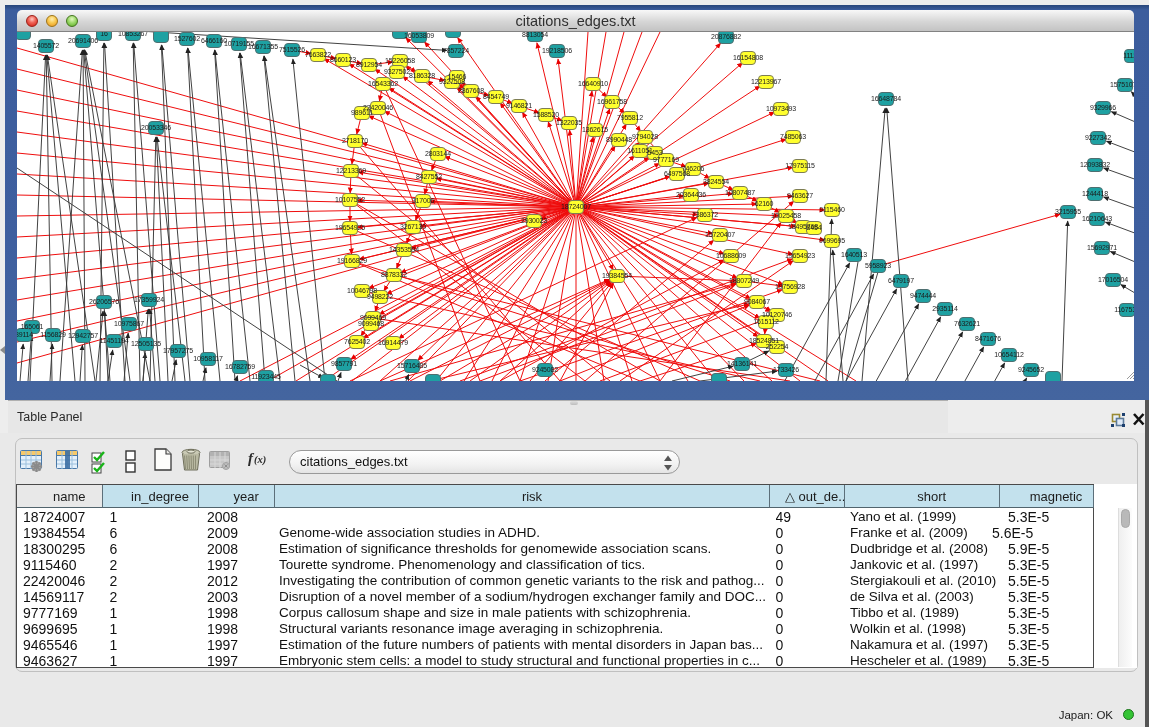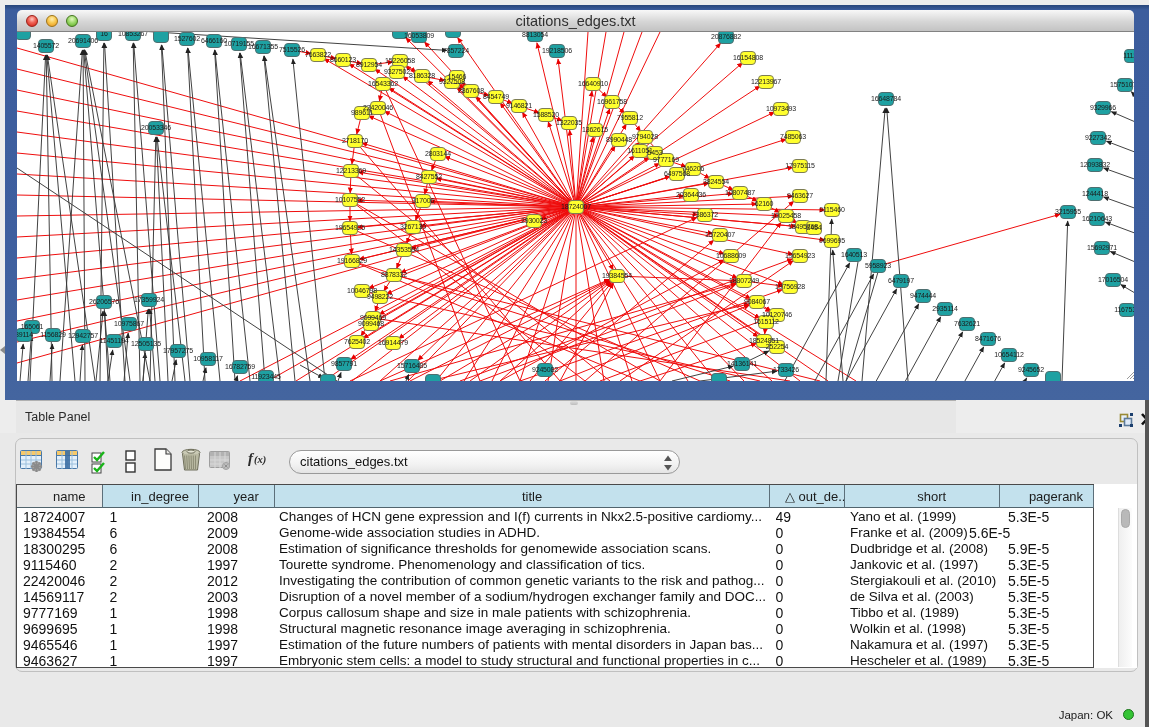--- a/index.html
+++ b/index.html
@@ -9,21 +9,21 @@
   border-radius:5px 5px 0 0;background:linear-gradient(180deg,#f8f8f8 0,#d6d6d6 55%,#c3c3c3 100%);
   border-bottom:1px solid #828282}
 #titlebar .tl{position:absolute;top:5px;width:12px;height:12px;border-radius:50%}
 #title{position:absolute;left:0;right:0;top:2.5px;text-align:center;font-size:14.5px;color:#303030}
 #canvas{position:absolute;left:17px;top:32px;width:1117px;height:349px;background:#fff;overflow:hidden}
 #net .r{stroke:#ef0d0d;stroke-width:1}
 #net .b{stroke:#383838;stroke-width:0.95}
 #net .nt{fill:#1ea1a2;stroke:#4e6f70;stroke-width:1}
 #net .ny{fill:#ffff2d;stroke:#7d7d55;stroke-width:1}
 #net .lbl text{font-size:7px;fill:#1c1c1c;letter-spacing:-0.15px;text-anchor:middle;font-family:"Liberation Sans",sans-serif}
-#tph{position:absolute;left:16px;top:400px;width:940px;height:33px;background:#e7e7e7;border-top:1px solid #b0b0b0}
+#tph{position:absolute;left:8px;top:400px;width:940px;height:33px;background:#e7e7e7;border-top:1px solid #b0b0b0}
 #tph .t{position:absolute;left:9px;top:9px;font-size:12.5px;color:#2a2a2a}
 #panel{position:absolute;left:0;top:433px;width:1149px;height:294px;background:#e9e9e9}
 #cont{position:absolute;left:15px;top:5px;width:1123px;height:234px;border:1px solid #c0c0c0;border-radius:7px;background:#e9e9e9}
 #rstrip{position:absolute;right:0;top:400px;width:4px;height:327px;background:#555}
 .icon{position:absolute}
 #combo{position:absolute;left:289px;top:17px;width:391px;height:24px;border:1px solid #999;border-radius:12px;
  background:linear-gradient(180deg,#fff 0,#f2f2f2 60%,#e4e4e4 100%);font-size:13px;color:#111;line-height:22px;padding-left:10px}
 #vp{position:absolute;left:1094px;top:51px;width:43px;height:184px;background:#fff}
 #tbl{position:absolute;left:16px;top:51px;width:1078px;height:184px;border:1px solid #4a4a4a;background:#fff;font-size:13.5px}
 .hc{position:absolute;top:0;height:23px;background:#c3e1ed;border-right:1px solid #5c6f7a;border-bottom:1px solid #51646d;
@@ -699,42 +699,41 @@
     </svg>
  <div id="combo">citations_edges.txt<svg class="icon" style="left:372px;top:3px" width="12" height="18" viewBox="0 0 12 18">
         <path d="M6,1.5 L10,7 L2,7 z" fill="#555"></path>
         <path d="M6,16.5 L10,11 L2,11 z" fill="#555"></path>
       </svg></div>
  <div id="vp"></div>
  <div id="tbl">
   <div class="hc" style="left:0.0px;width:85.5px;background:#e8e8e8">name</div>
 <div class="hc" style="left:85.5px;width:96.0px">in_degree</div>
 <div class="hc" style="left:181.5px;width:76.5px">year</div>
-<div class="hc" style="left:258.0px;width:495.0px">title</div>
+<div class="hc" style="left:258.0px;width:495.0px">risk</div>
 <div class="hc" style="left:753.0px;width:75.0px">△ out_de...</div>
 <div class="hc" style="left:828.0px;width:154.5px">short</div>
-<div class="hc" style="left:982.5px;width:94.0px">pagerank</div>
+<div class="hc" style="left:982.5px;width:94.0px">magnetic</div>
   <div id="tbody">
         <div class="row" style="left:0;top:0.5px;width:1077px">
           <span class="cell num" style="left:6.0px;width:78px">18724007</span>
           <span class="cell num" style="left:92.5px;width:60px">1</span>
           <span class="cell num" style="left:190.0px;width:60px">2008</span>
-          <span class="cell" style="left:262.0px;width:488px">Changes of HCN gene expression and I(f) currents in Nkx2.5-positive cardiomy...</span>
           <span class="cell num" style="left:758.5px;width:60px">49</span>
           <span class="cell" style="left:833.0px;width:148px">Yano et al. (1999)</span>
           <span class="cell num" style="left:991.0px;width:80px">5.3E-5</span>
         </div>
 <div class="row" style="left:0;top:16.5px;width:1077px">
           <span class="cell num" style="left:6.0px;width:78px">19384554</span>
           <span class="cell num" style="left:92.5px;width:60px">6</span>
           <span class="cell num" style="left:190.0px;width:60px">2009</span>
           <span class="cell" style="left:262.0px;width:488px">Genome-wide association studies in ADHD.</span>
           <span class="cell num" style="left:758.5px;width:60px">0</span>
           <span class="cell" style="left:833.0px;width:148px">Franke et al. (2009)</span>
-          <span class="cell num" style="left:952px;width:80px">5.6E-5</span>
+          <span class="cell num" style="left:975px;width:80px">5.6E-5</span>
         </div>
 <div class="row" style="left:0;top:32.5px;width:1077px">
           <span class="cell num" style="left:6.0px;width:78px">18300295</span>
           <span class="cell num" style="left:92.5px;width:60px">6</span>
           <span class="cell num" style="left:190.0px;width:60px">2008</span>
           <span class="cell" style="left:262.0px;width:488px">Estimation of significance thresholds for genomewide association scans.</span>
           <span class="cell num" style="left:758.5px;width:60px">0</span>
           <span class="cell" style="left:833.0px;width:148px">Dudbridge et al. (2008)</span>
           <span class="cell num" style="left:991.0px;width:80px">5.9E-5</span>
         </div>
@@ -771,21 +770,21 @@
           <span class="cell num" style="left:190.0px;width:60px">1998</span>
           <span class="cell" style="left:262.0px;width:488px">Corpus callosum shape and size in male patients with schizophrenia.</span>
           <span class="cell num" style="left:758.5px;width:60px">0</span>
           <span class="cell" style="left:833.0px;width:148px">Tibbo et al. (1989)</span>
           <span class="cell num" style="left:991.0px;width:80px">5.3E-5</span>
         </div>
 <div class="row" style="left:0;top:112.5px;width:1077px">
           <span class="cell num" style="left:6.0px;width:78px">9699695</span>
           <span class="cell num" style="left:92.5px;width:60px">1</span>
           <span class="cell num" style="left:190.0px;width:60px">1998</span>
-          <span class="cell" style="left:262.0px;width:488px">Structural magnetic resonance image averaging in schizophrenia.</span>
+          <span class="cell" style="left:262.0px;width:488px">Structural variants resonance image averaging in schizophrenia.</span>
           <span class="cell num" style="left:758.5px;width:60px">0</span>
           <span class="cell" style="left:833.0px;width:148px">Wolkin et al. (1998)</span>
           <span class="cell num" style="left:991.0px;width:80px">5.3E-5</span>
         </div>
 <div class="row" style="left:0;top:128.5px;width:1077px">
           <span class="cell num" style="left:6.0px;width:78px">9465546</span>
           <span class="cell num" style="left:92.5px;width:60px">1</span>
           <span class="cell num" style="left:190.0px;width:60px">1997</span>
           <span class="cell" style="left:262.0px;width:488px">Estimation of the future numbers of patients with mental disorders in Japan bas...</span>
           <span class="cell num" style="left:758.5px;width:60px">0</span>

